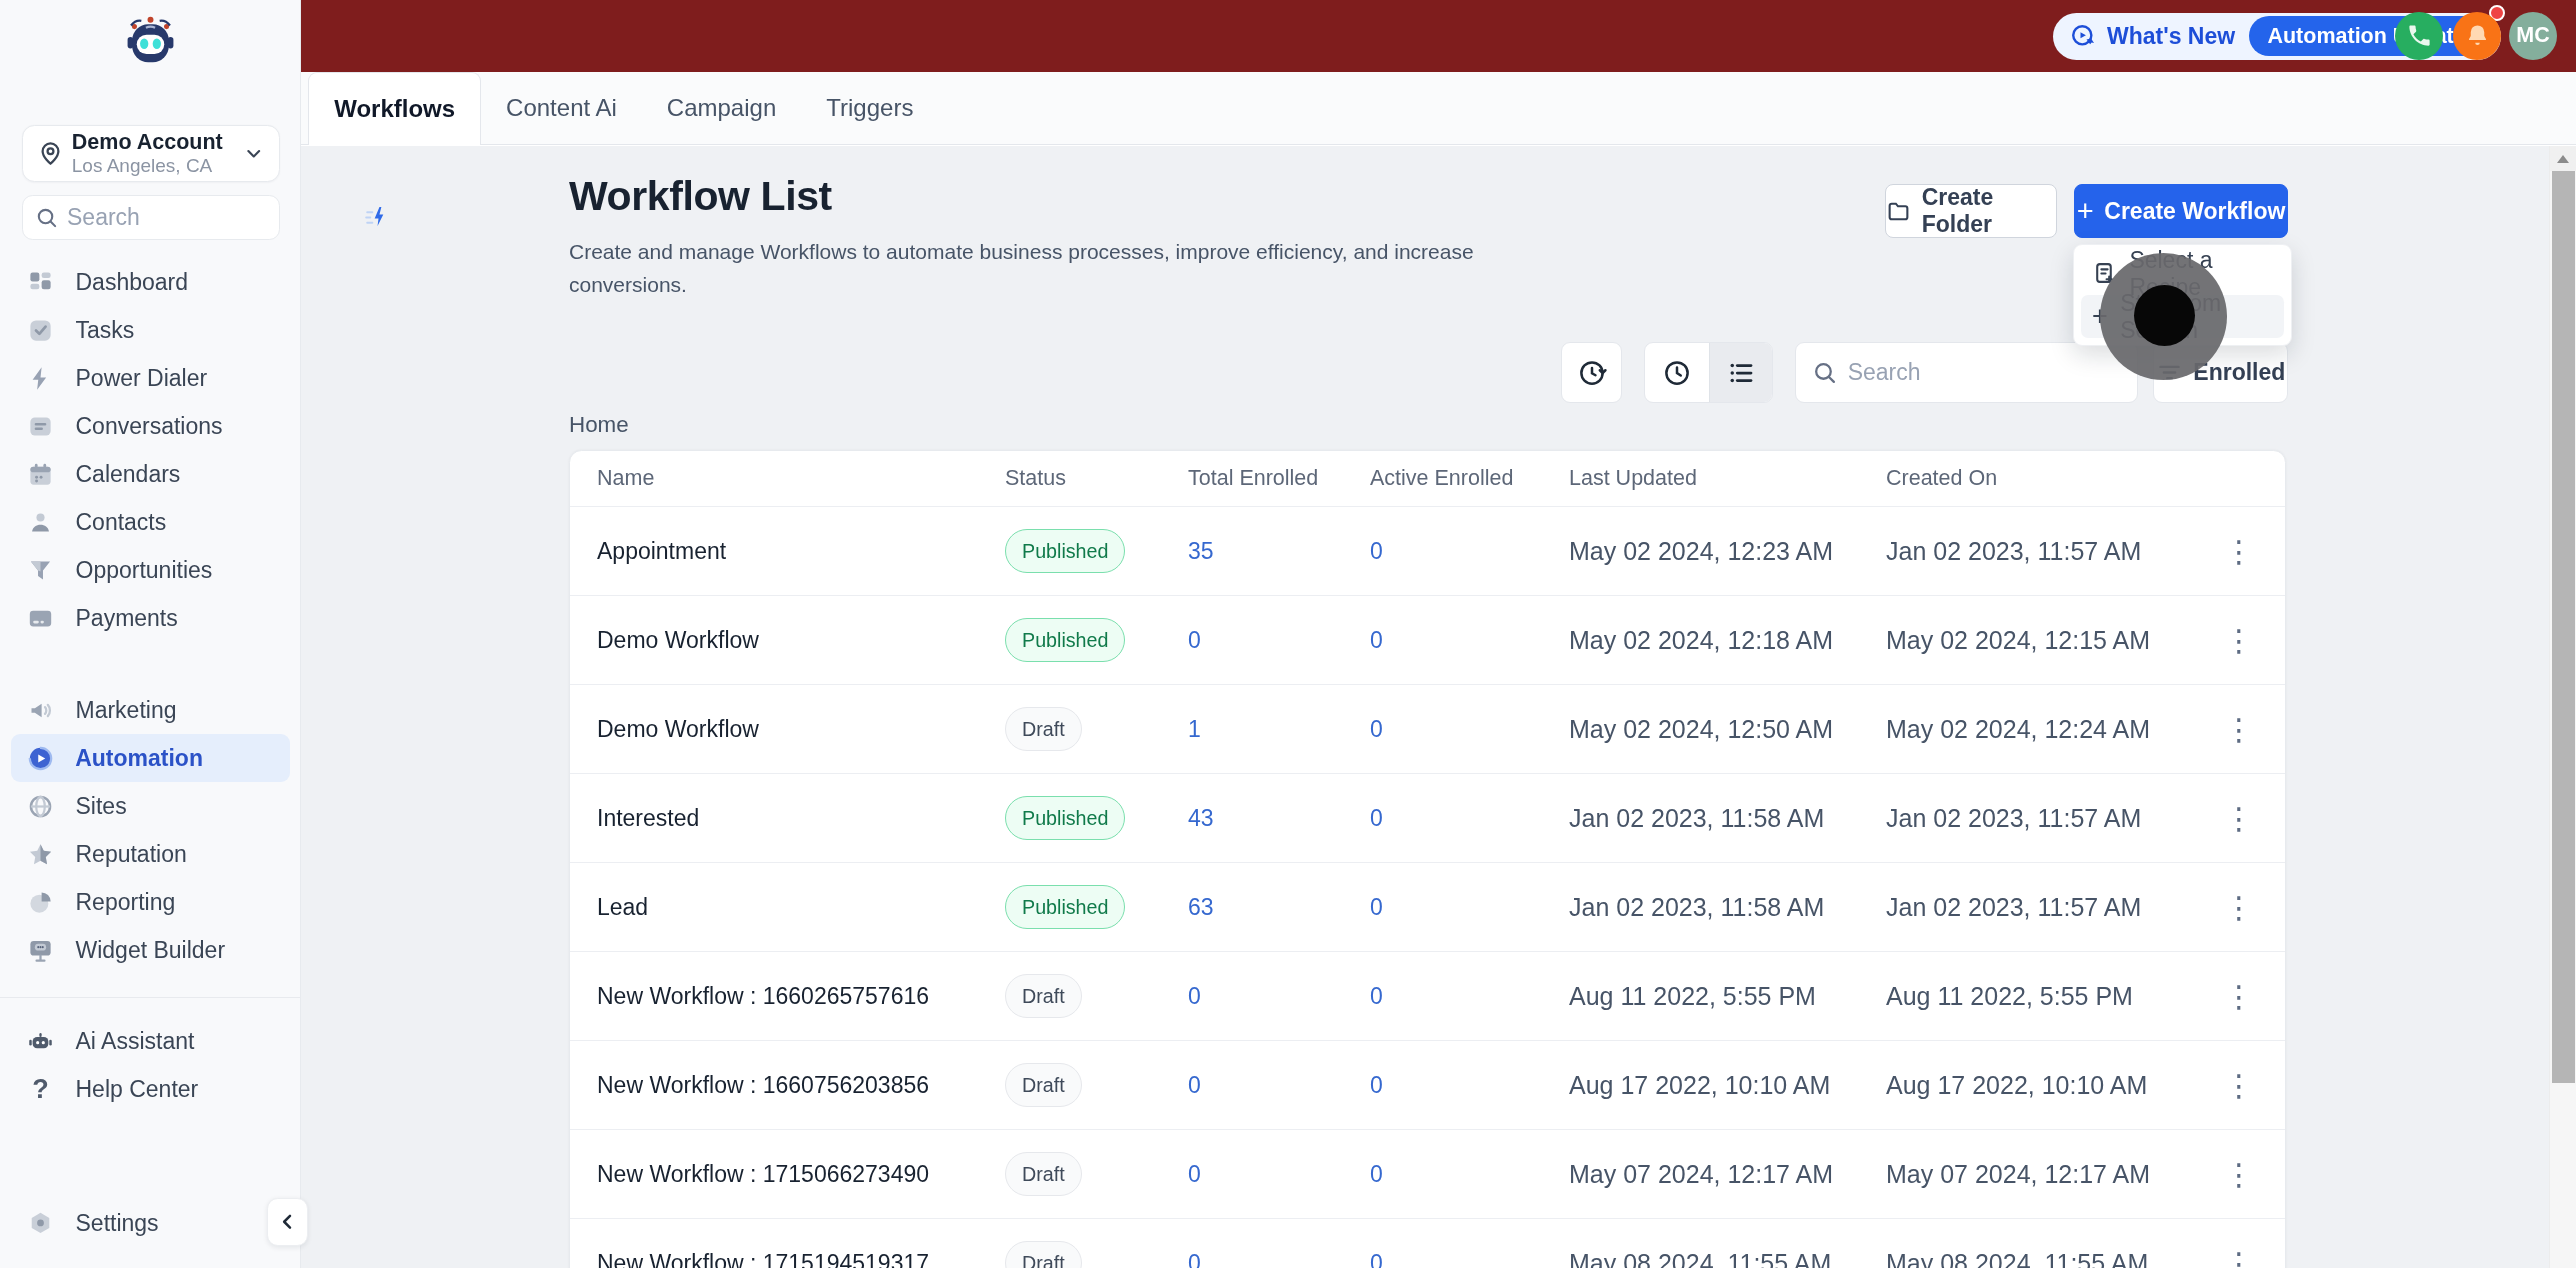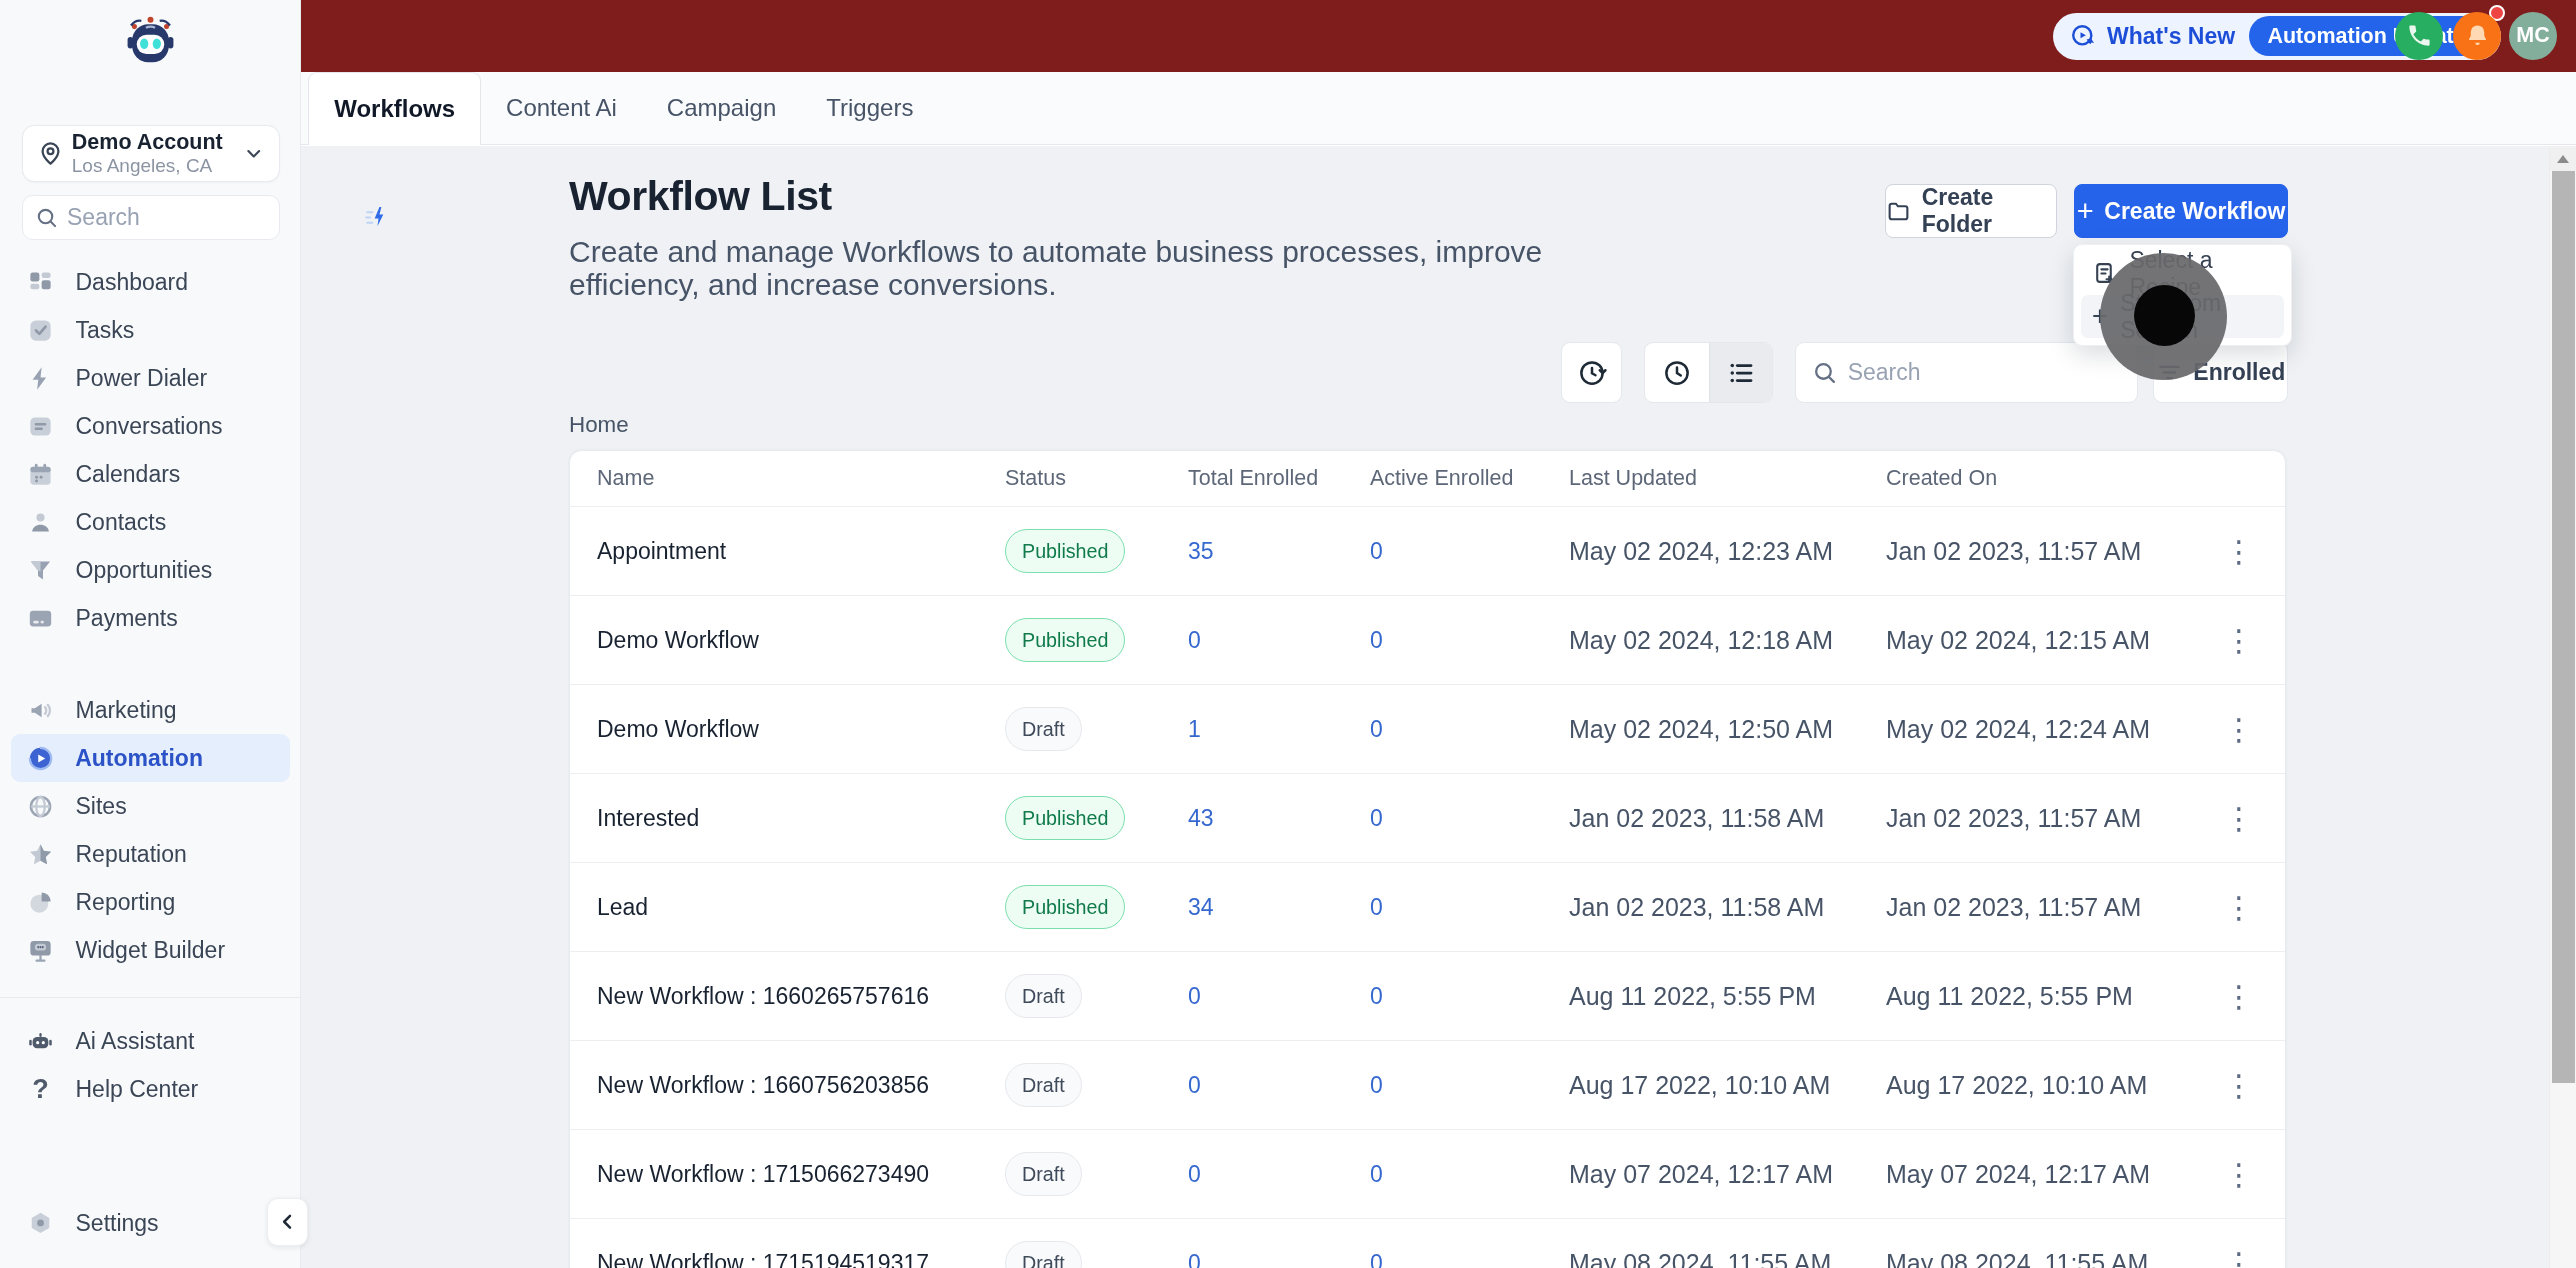--- a/index.html
+++ b/index.html
@@ -38,21 +38,21 @@
   .avatar { left:2208px; background:#84ae9c; color:#fff; font-size:21.5px; font-weight:700; }
 
   
   .tabstrip { position:absolute; left:301px; top:72px; width:2275px; height:73px; background:#fafbfc; border-bottom:0.9px solid #e4e7ec; display:flex; align-items:stretch; padding-left:7.2px; z-index:9; }
   .tab { display:flex; align-items:center; padding:0 25px; font-size:24px; color:#475467; cursor:pointer; }
   .tab.active { background:#fff; border:0.9px solid #e4e7ec; border-bottom:none; border-radius:9px 9px 0 0; color:#101828; font-weight:700; margin-bottom:-0.9px; }
 
   
   .content { position:absolute; left:301px; top:146px; width:2275px; height:1123px; background:#eff1f4; overflow:hidden; }
   .page-title { position:absolute; left:268px; top:27px; font-size:41px; font-weight:700; color:#182230; letter-spacing:-0.4px; }
-  .page-sub { position:absolute; left:268px; top:89px; width:1011px; font-size:30px; line-height:33px; color:#475467; }
+  .page-sub { position:absolute; left:268px; top:89px; width:1011px; font-size:21px; line-height:33px; color:#475467; }
   .btn { display:flex; align-items:center; justify-content:center; gap:10.7px; border-radius:8px; font-size:23px; font-weight:700; cursor:pointer; }
   .btn-folder { position:absolute; left:1584px; top:38px; width:172px; height:54px; background:#fff; border:0.9px solid #d0d5dd; color:#344054; }
   .btn-create { position:absolute; left:1773px; top:38px; width:214px; height:54px; background:#2563eb; color:#fff; border:0.9px solid #2563eb; }
   .btn-create .plus { font-size:29px; font-weight:400; line-height:27px; }
 
   .toolbar-btn { position:absolute; top:196px; height:61px; background:#fff; border:0.9px solid #e4e7ec; border-radius:9px; display:flex; align-items:center; justify-content:center; cursor:pointer; }
   .hist-btn { left:1260px; width:61px; }
   .seg { left:1343px; width:129px; padding:0; overflow:hidden; }
   .seg .seg-item { width:64px; height:100%; display:flex; align-items:center; justify-content:center; }
   .seg .seg-item.sel { background:#e9ebef; border-left:0.9px solid #dfe3e8; }
@@ -433,21 +433,21 @@
       <div class="cell-num">43</div>
       <div class="cell-num">0</div>
       <div class="cell-date">Jan 02 2023, 11:58 AM</div>
       <div class="cell-date">Jan 02 2023, 11:57 AM</div>
       <div class="kebab">⋮</div>
     </div>
 
     <div class="trow tbody-row">
       <div class="cell-name">Lead</div>
       <div><span class="status-badge published">Published</span></div>
-      <div class="cell-num">34</div>
+      <div class="cell-num">63</div>
       <div class="cell-num">0</div>
       <div class="cell-date">Jan 02 2023, 11:58 AM</div>
       <div class="cell-date">Jan 02 2023, 11:57 AM</div>
       <div class="kebab">⋮</div>
     </div>
 
     <div class="trow tbody-row">
       <div class="cell-name">New Workflow : 1660265757616</div>
       <div><span class="status-badge draft">Draft</span></div>
       <div class="cell-num">0</div>

